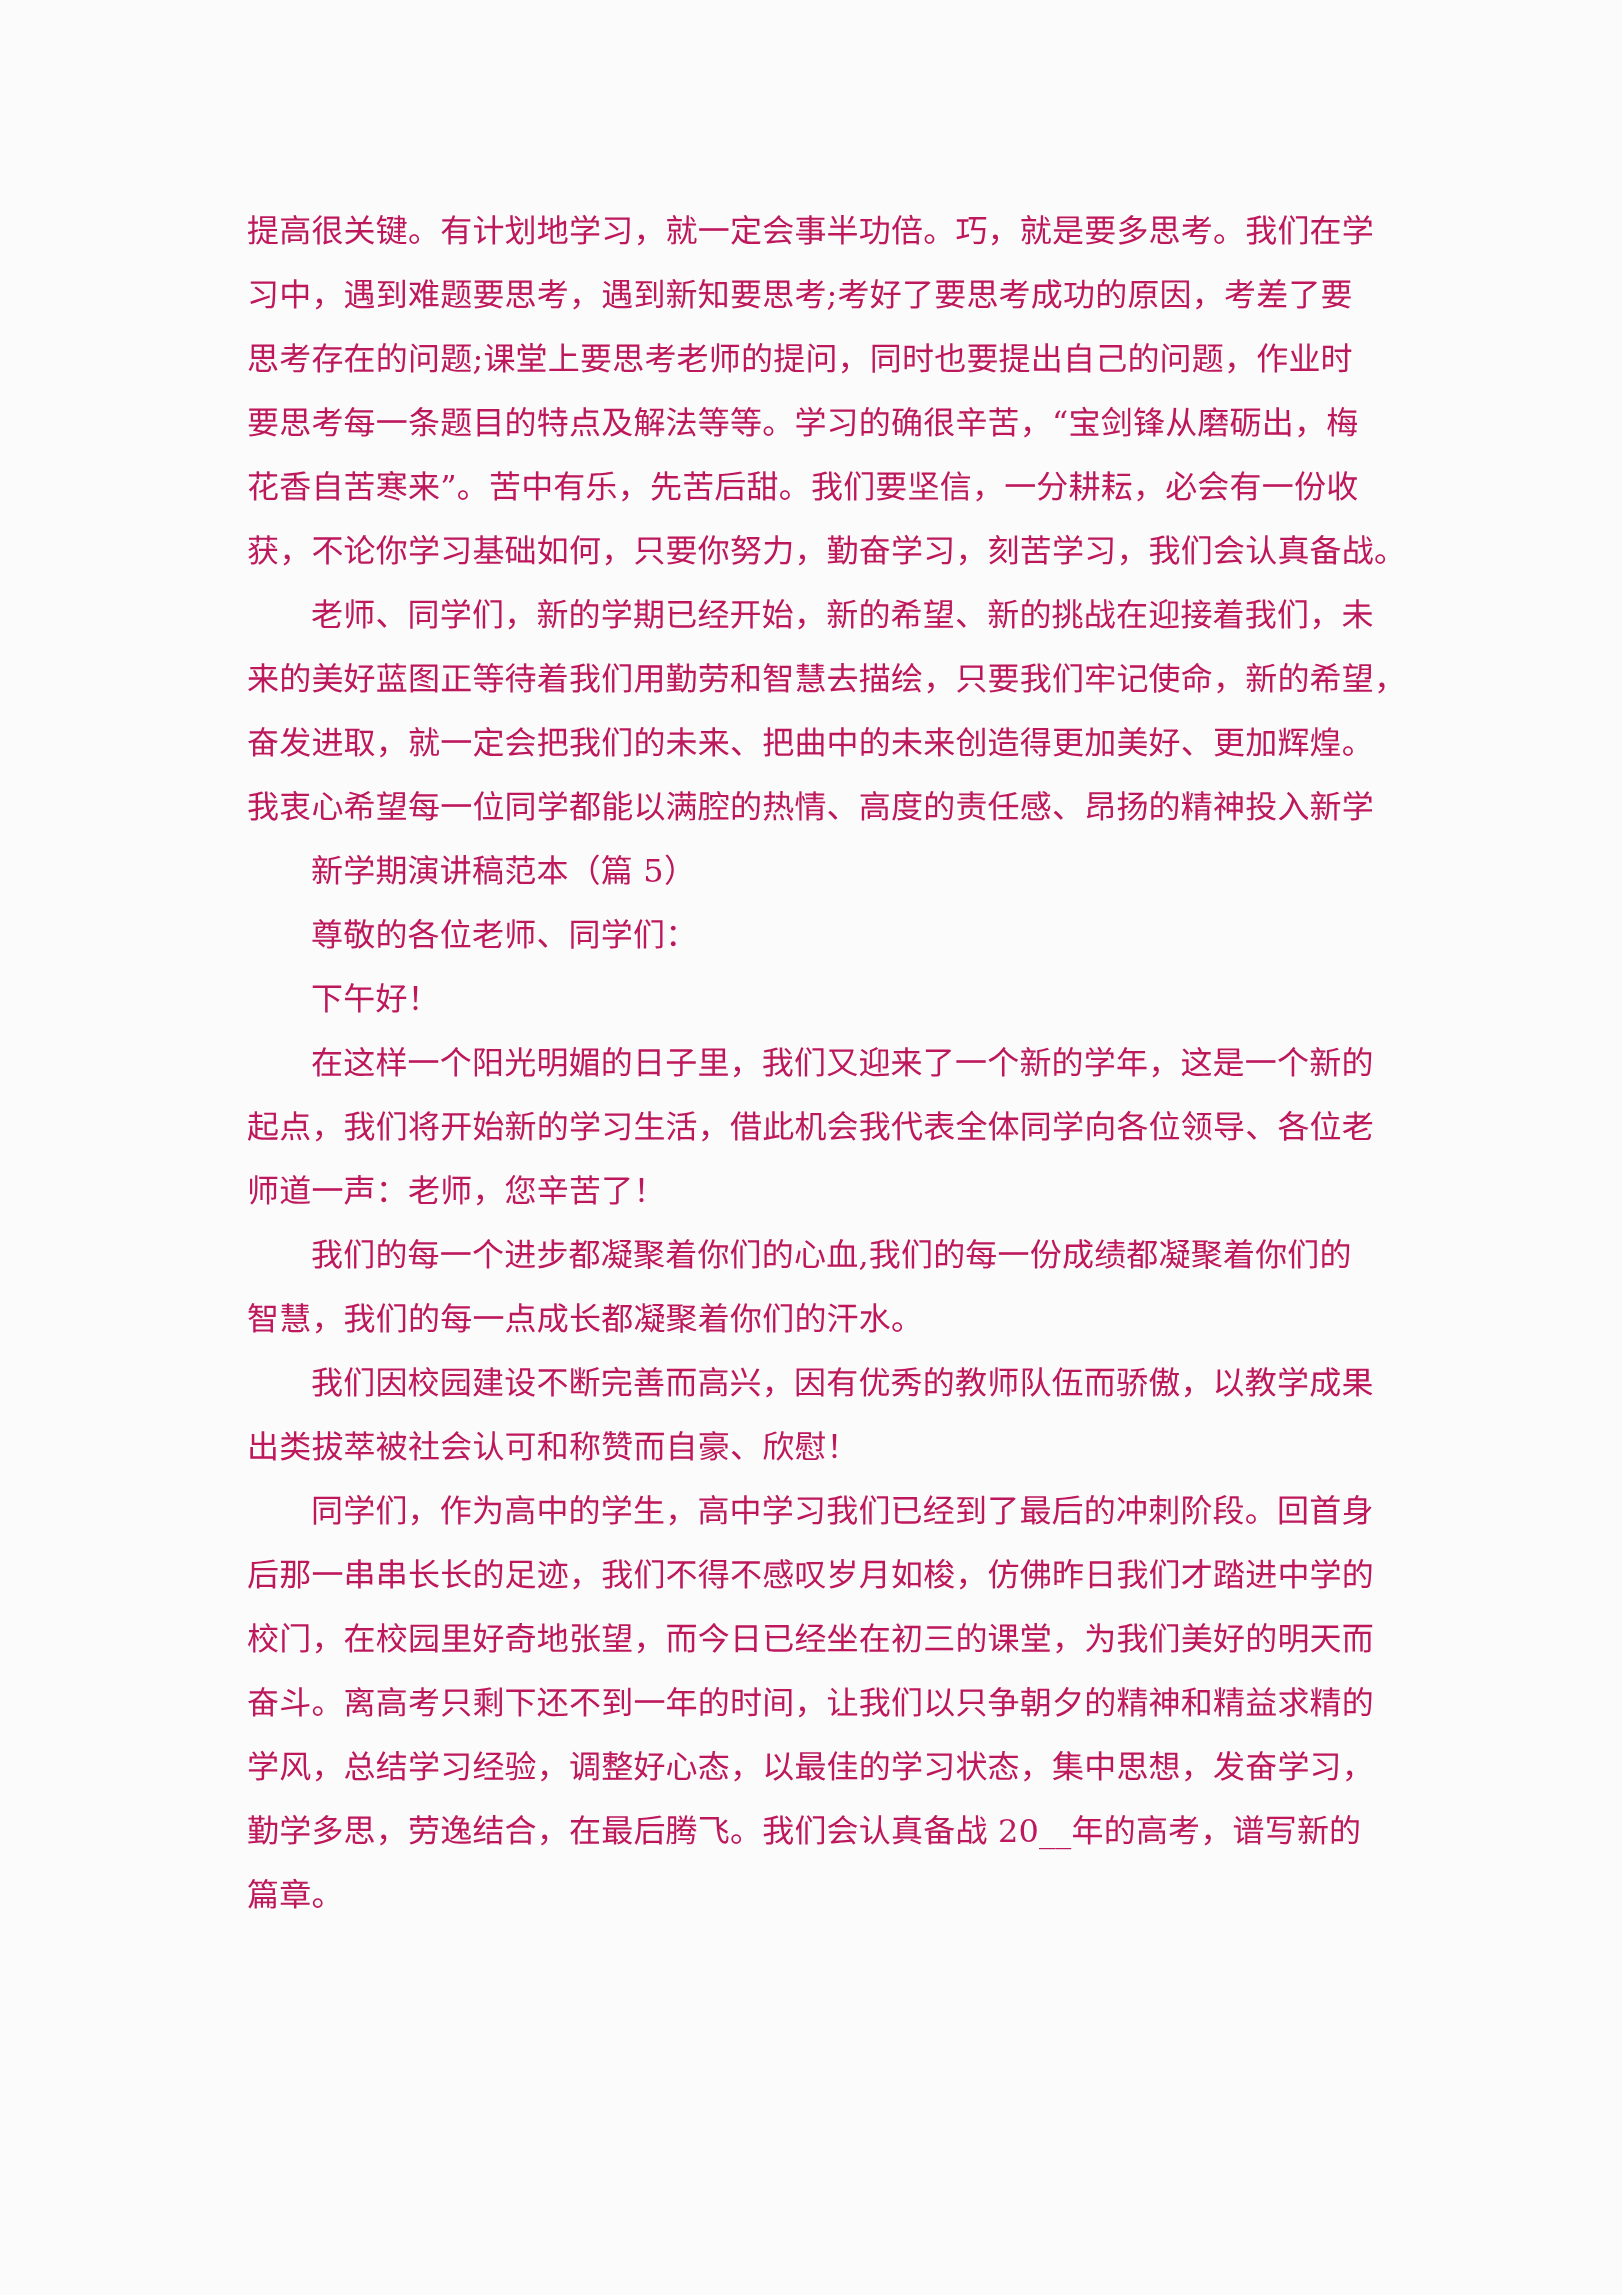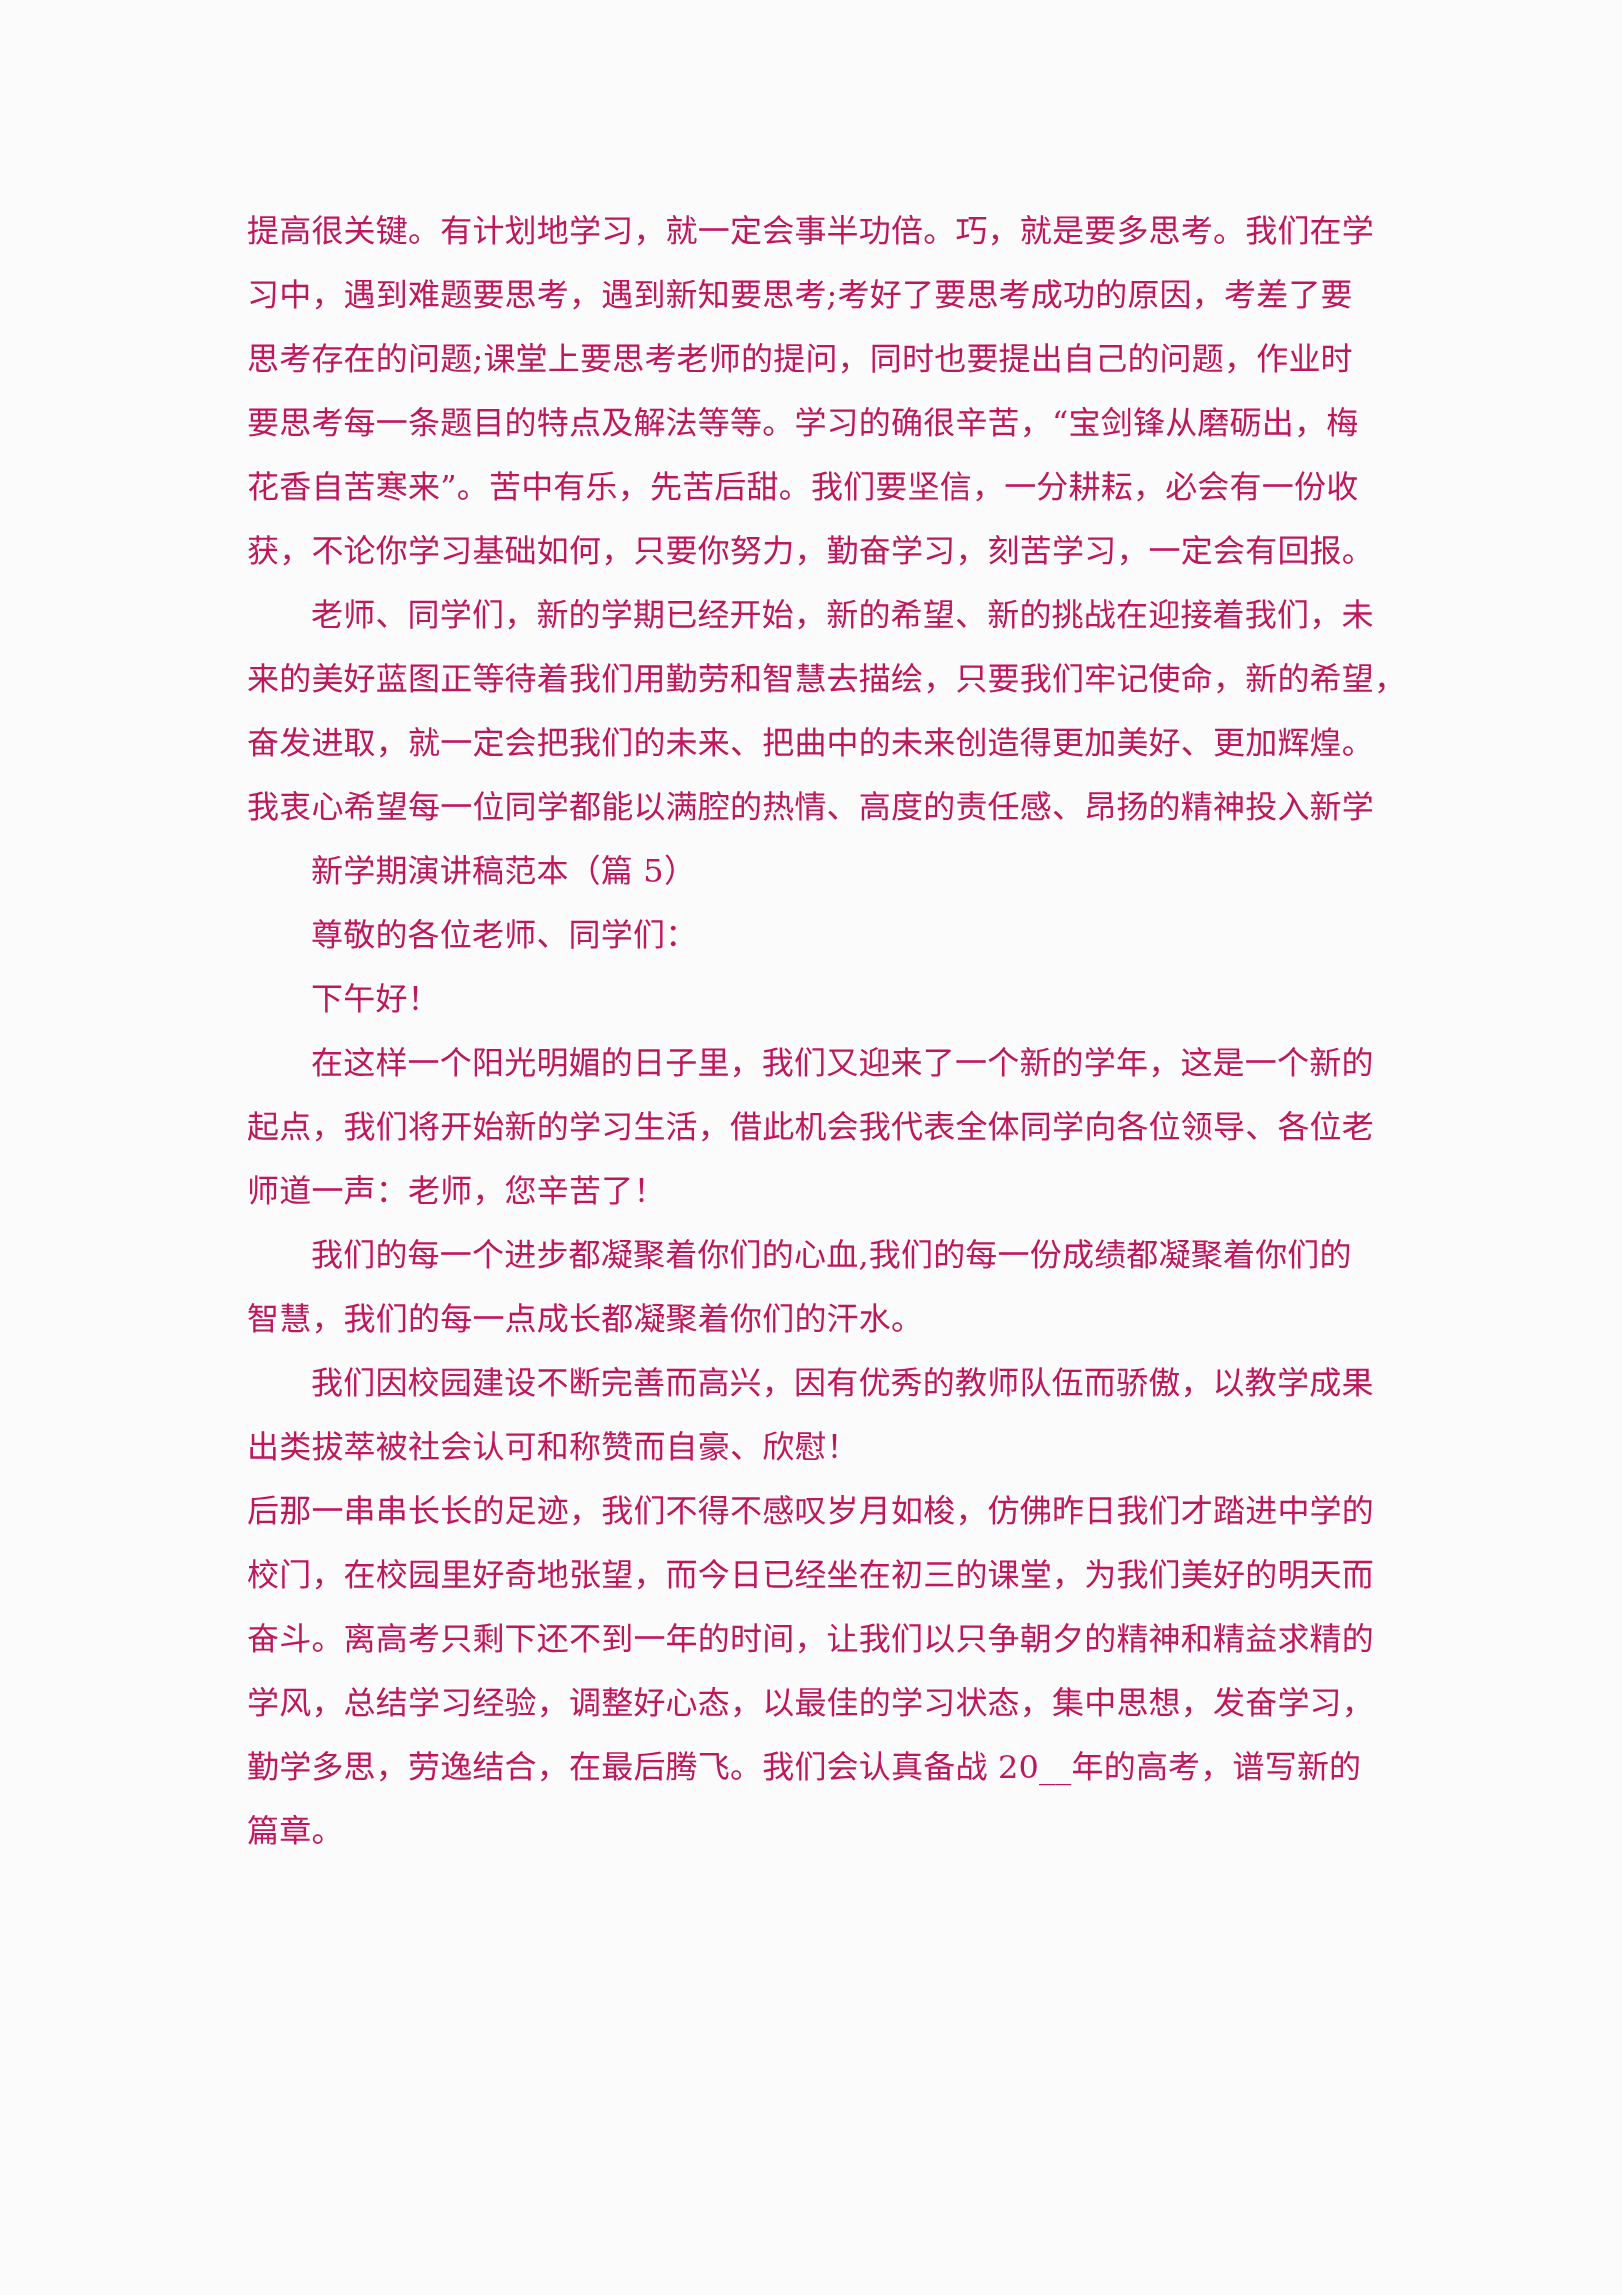--- a/index.html
+++ b/index.html
@@ -44,35 +44,36 @@
 </head>
 <body>
 
 <div class="page">
   <div class="content">
     <div class="line">提高很关键。有计划地学习，就一定会事半功倍。巧，就是要多思考。我们在学</div>
     <div class="line">习中，遇到难题要思考，遇到新知要思考;考好了要思考成功的原因，考差了要</div>
     <div class="line">思考存在的问题;课堂上要思考老师的提问，同时也要提出自己的问题，作业时</div>
     <div class="line">要思考每一条题目的特点及解法等等。学习的确很辛苦，“宝剑锋从磨砺出，梅</div>
     <div class="line">花香自苦寒来”。苦中有乐，先苦后甜。我们要坚信，一分耕耘，必会有一份收</div>
-    <div class="line">获，不论你学习基础如何，只要你努力，勤奋学习，刻苦学习，一定会有回报。</div>
+    <div class="line">获，不论你学习基础如何，只要你努力，勤奋学习，刻苦学习，我们会认真备战。</div>
     <div class="line indent">老师、同学们，新的学期已经开始，新的希望、新的挑战在迎接着我们，未</div>
     <div class="line">来的美好蓝图正等待着我们用勤劳和智慧去描绘，只要我们牢记使命，新的希望，</div>
     <div class="line">奋发进取，就一定会把我们的未来、把曲中的未来创造得更加美好、更加辉煌。</div>
     <div class="line">我衷心希望每一位同学都能以满腔的热情、高度的责任感、昂扬的精神投入新学</div>
     <div class="line indent">新学期演讲稿范本（篇 5）</div>
     <div class="line indent">尊敬的各位老师、同学们：</div>
     <div class="line indent">下午好！</div>
     <div class="line indent">在这样一个阳光明媚的日子里，我们又迎来了一个新的学年，这是一个新的</div>
     <div class="line">起点，我们将开始新的学习生活，借此机会我代表全体同学向各位领导、各位老</div>
     <div class="line">师道一声：老师，您辛苦了！</div>
     <div class="line indent">我们的每一个进步都凝聚着你们的心血,我们的每一份成绩都凝聚着你们的</div>
     <div class="line">智慧，我们的每一点成长都凝聚着你们的汗水。</div>
     <div class="line indent">我们因校园建设不断完善而高兴，因有优秀的教师队伍而骄傲，以教学成果</div>
     <div class="line">出类拔萃被社会认可和称赞而自豪、欣慰！</div>
+    <div class="line indent">同学们，作为高中的学生，高中学习我们已经到了最后的冲刺阶段。回首身</div>
     <div class="line">后那一串串长长的足迹，我们不得不感叹岁月如梭，仿佛昨日我们才踏进中学的</div>
     <div class="line">校门，在校园里好奇地张望，而今日已经坐在初三的课堂，为我们美好的明天而</div>
     <div class="line">奋斗。离高考只剩下还不到一年的时间，让我们以只争朝夕的精神和精益求精的</div>
     <div class="line">学风，总结学习经验，调整好心态，以最佳的学习状态，集中思想，发奋学习，</div>
     <div class="line">勤学多思，劳逸结合，在最后腾飞。我们会认真备战 20__年的高考，谱写新的</div>
     <div class="line">篇章。</div>
   </div>
 </div>
 
 

